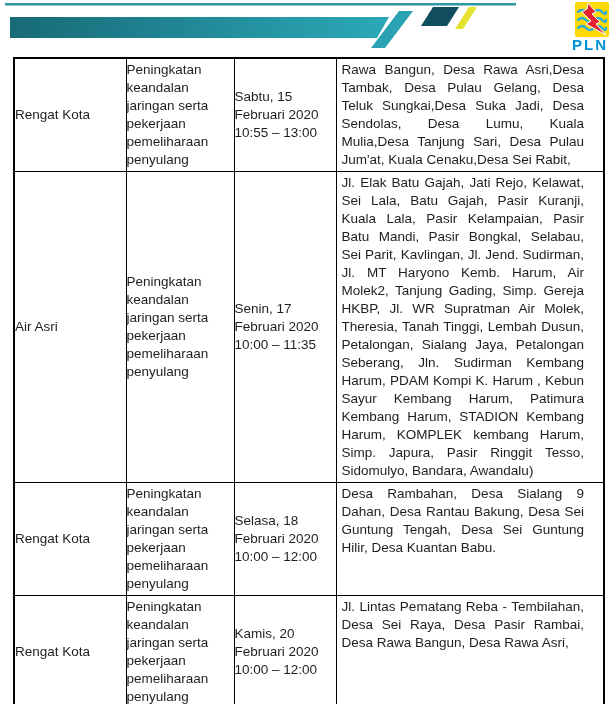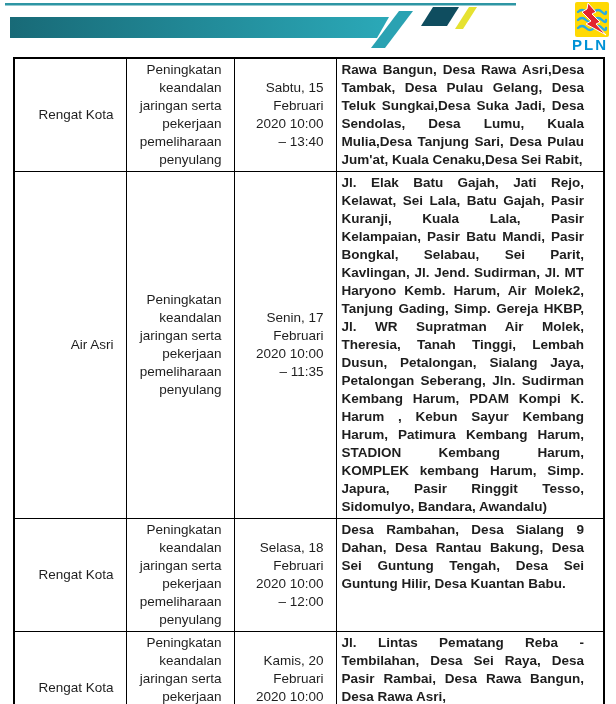--- a/index.html
+++ b/index.html
@@ -23,24 +23,24 @@
     position:absolute;left:13px;top:57px;width:590px;
     border-collapse:collapse;table-layout:fixed;
     border:2px solid #000;
   }
   table.sched td{
     border:1.5px solid #000;
     font-size:13.5px;line-height:18px;
     overflow:hidden;
   }
   td.c-loc,td.c-work,td.c-date{
-    text-align:right;vertical-align:middle;padding:2px 12px;margin-top:38px;
+    text-align:left;vertical-align:middle;padding:2px 0;margin-top:38px;
   }
   td.c-areas{
-    text-align:justify;vertical-align:top;padding:2px 19px 2px 5px;font-weight:bold;
+    text-align:justify;vertical-align:top;padding:2px 19px 2px 5px;
   }
   tr.r1{height:113px;}
   tr.r2{height:305px;}
   tr.r3{height:92px;}
   tr.r4{height:105px;}
 </style>
 </head>
 <body>
 
 <svg class="banner" viewBox="0 0 616 60" xmlns="http://www.w3.org/2000/svg">
@@ -74,21 +74,21 @@
   <colgroup>
     <col style="width:112px">
       <col style="width:108px">
       <col style="width:102px">
       <col style="width:268px">
   </colgroup>
   <tbody>
     <tr class="r1">
       <td class="c-loc">Rengat Kota</td>
       <td class="c-work">Peningkatan keandalan jaringan serta pekerjaan pemeliharaan penyulang</td>
-      <td class="c-date">Sabtu, 15 Februari 2020 10:00 – 13:40</td>
+      <td class="c-date">Sabtu, 15 Februari 2020 10:55 – 13:00</td>
       <td class="c-areas">Rawa Bangun, Desa Rawa Asri,Desa Tambak, Desa Pulau Gelang, Desa Teluk Sungkai,Desa Suka Jadi, Desa Sendolas, Desa Lumu, Kuala Mulia,Desa Tanjung Sari, Desa Pulau Jum'at, Kuala Cenaku,Desa Sei Rabit,</td>
     </tr>
     <tr class="r2">
       <td class="c-loc">Air Asri</td>
       <td class="c-work">Peningkatan keandalan jaringan serta pekerjaan pemeliharaan penyulang</td>
       <td class="c-date">Senin, 17 Februari 2020 10:00 – 11:35</td>
       <td class="c-areas">Jl. Elak Batu Gajah, Jati Rejo, Kelawat, Sei Lala, Batu Gajah, Pasir Kuranji, Kuala Lala, Pasir Kelampaian, Pasir Batu Mandi, Pasir Bongkal, Selabau, Sei Parit, Kavlingan, Jl. Jend. Sudirman, Jl. MT Haryono Kemb. Harum, Air Molek2, Tanjung Gading, Simp. Gereja HKBP, Jl. WR Supratman Air Molek, Theresia, Tanah Tinggi, Lembah Dusun, Petalongan, Sialang Jaya, Petalongan Seberang, Jln. Sudirman Kembang Harum, PDAM Kompi K. Harum , Kebun Sayur Kembang Harum, Patimura Kembang Harum, STADION Kembang Harum, KOMPLEK kembang Harum, Simp. Japura, Pasir Ringgit Tesso, Sidomulyo, Bandara, Awandalu)</td>
     </tr>
     <tr class="r3">
       <td class="c-loc">Rengat Kota</td>

